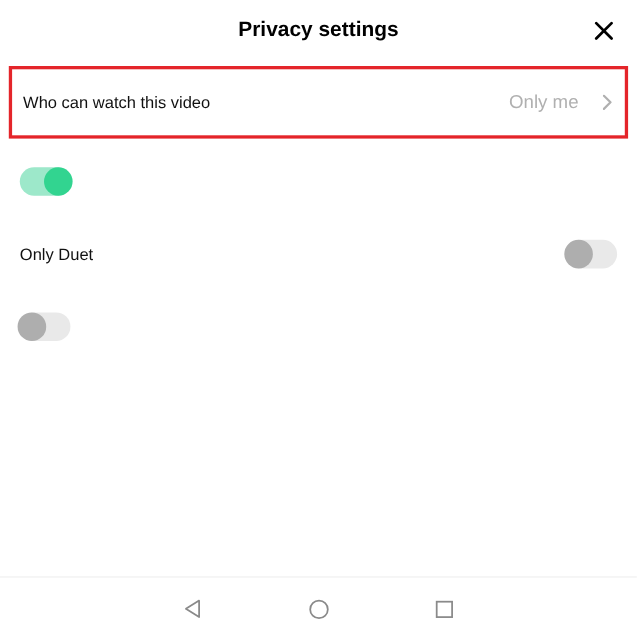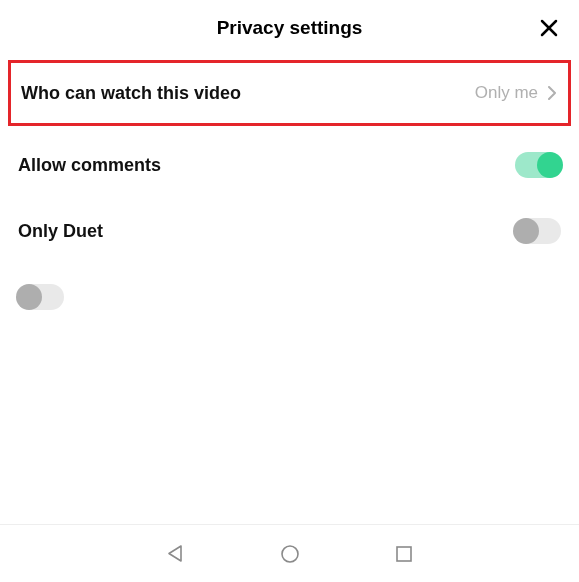--- a/index.html
+++ b/index.html
@@ -51,29 +51,29 @@
       justify-content: space-between;
       padding: 18px 14px;
       min-height: 66px;
     }
     .row.highlighted {
       border: 3px solid #e4252a;
       margin: 4px 4px 6px 4px;
       padding: 16px 10px;
     }
     .row-label {
-      font-size: 18px;
+      font-size: 15px;
       color: #111;
-      font-weight: 700;
+      font-weight: 400;
       text-align: right;
     }
     .row-right {
       display: flex;
       align-items: center;
-      gap: 8px;
+      gap: 20px;
     }
     .row-value {
       font-size: 17px;
       color: #b0b0b0;
     }
     .chevron {
       width: 12px;
       height: 16px;
       display: flex;
       align-items: center;
@@ -145,21 +145,20 @@
       <div class="row-value">Only me</div>
       <div class="chevron">
         <svg width="9" height="14" viewBox="0 0 9 14">
           <polyline points="1,1 7,7 1,13" fill="none" stroke="#b0b0b0" stroke-width="2" stroke-linecap="round" stroke-linejoin="round"></polyline>
         </svg>
       </div>
     </div>
   </div>
 
   <div class="row">
-    <div class="row-label">Allow comments</div>
     <div class="toggle on">
       <div class="toggle-knob"></div>
     </div>
   </div>
 
   <div class="row">
     <div class="row-label">Only Duet</div>
     <div class="toggle off">
       <div class="toggle-knob"></div>
     </div>

